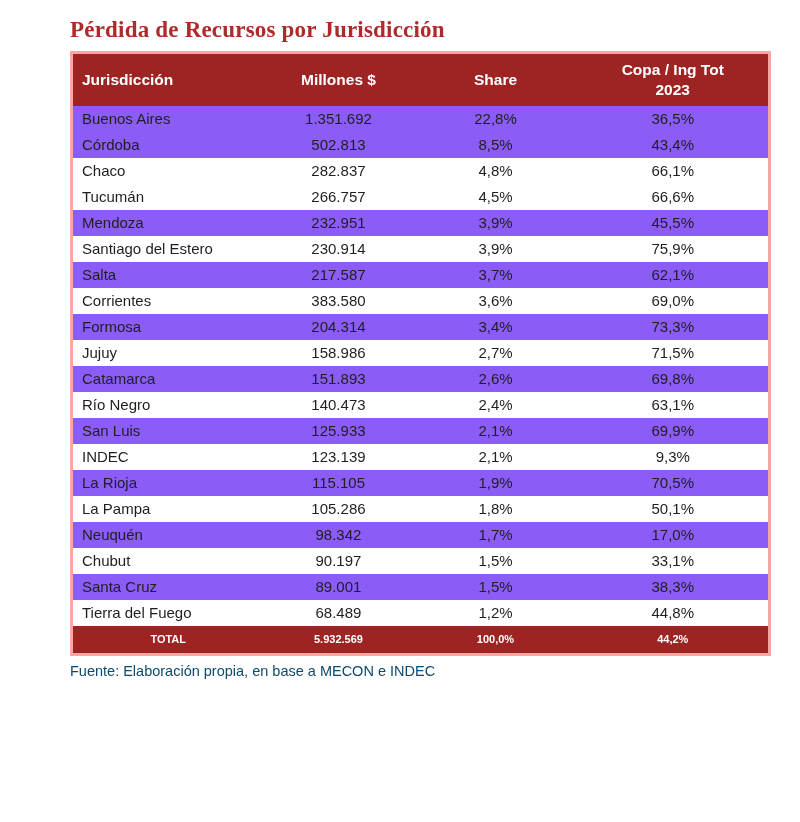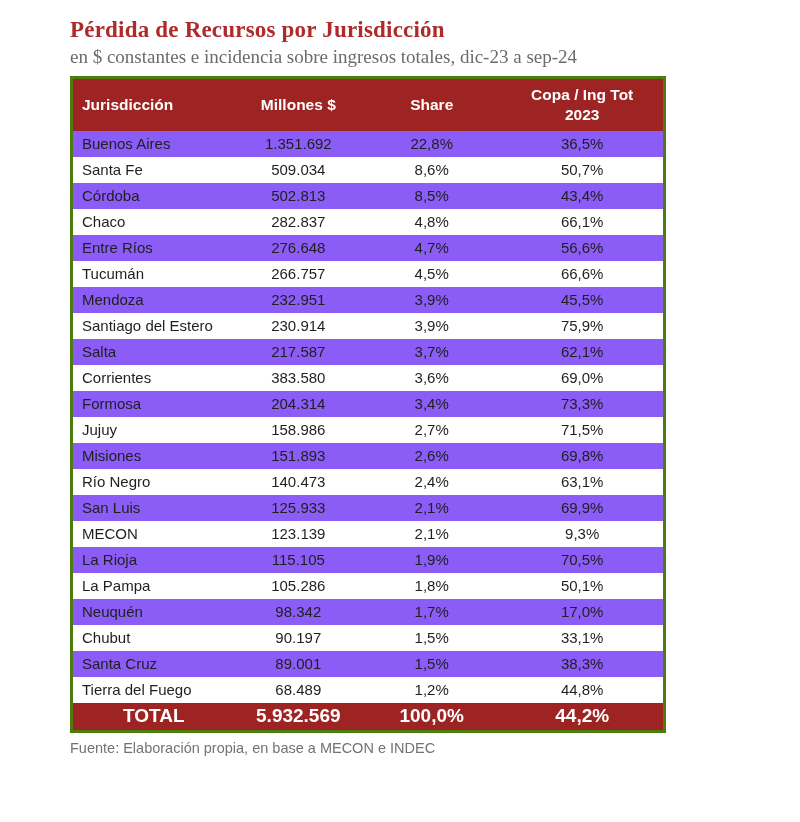--- a/index.html
+++ b/index.html
@@ -22,23 +22,23 @@
     letter-spacing: 0.2px;
   }
   .subtitle {
     font-family: "Liberation Serif", "DejaVu Serif", serif;
     font-size: 19px;
     color: #6b6b6b;
     margin-top: 3px;
   }
   table.loss-table {
     margin-top: 8px;
-    width: 596px;
+    width: 701px;
     border-collapse: collapse;
-    border: 3px solid #4d7c0f;
+    border: 3px solid #fca5a5;
     table-layout: fixed;
   }
   .loss-table col.c1 { width: 27.5%; }
   .loss-table col.c2 { width: 21.5%; }
   .loss-table col.c3 { width: 23.5%; }
   .loss-table col.c4 { width: 27.5%; }
   .loss-table thead th {
     background: #9E2423;
     color: #ffffff;
     font-weight: bold;
@@ -66,39 +66,38 @@
   }
   .loss-table tbody tr.alt td { background: #8b5cf6; }
   .loss-table tbody td.name-cell {
     text-align: left;
     padding-left: 9px;
   }
   .loss-table tfoot td {
     background: #9E2423;
     color: #ffffff;
     font-weight: bold;
-    font-size: 19px;
+    font-size: 11px;
     height: 29px;
     text-align: center;
     vertical-align: middle;
   }
   .source {
     margin-top: 7px;
     font-size: 14.5px;
-    color: #737373;
+    color: #0c4a6e;
   }
 </style>
 </head>
 <body>
 
 <div class="page">
 
   <div class="title">Pérdida de Recursos por Jurisdicción</div>
 
-  <div class="subtitle">en $ constantes e incidencia sobre ingresos totales, dic-23 a sep-24</div>
 
   <table class="loss-table">
     <colgroup>
       <col class="c1">
         <col class="c2">
         <col class="c3">
         <col class="c4">
     </colgroup>
     <thead>
       <tr>
@@ -108,44 +107,32 @@
         <th><span class="wrap-label">Copa / Ing Tot 2023</span></th>
       </tr>
     </thead>
     <tbody>
         <tr class="data-row alt">
     <td class="name-cell">Buenos Aires</td>
     <td>1.351.692</td>
     <td>22,8%</td>
     <td>36,5%</td>
   </tr>
-        <tr class="data-row">
-    <td class="name-cell">Santa Fe</td>
-    <td>509.034</td>
-    <td>8,6%</td>
-    <td>50,7%</td>
-  </tr>
         <tr class="data-row alt">
     <td class="name-cell">Córdoba</td>
     <td>502.813</td>
     <td>8,5%</td>
     <td>43,4%</td>
   </tr>
         <tr class="data-row">
     <td class="name-cell">Chaco</td>
     <td>282.837</td>
     <td>4,8%</td>
     <td>66,1%</td>
   </tr>
-        <tr class="data-row alt">
-    <td class="name-cell">Entre Ríos</td>
-    <td>276.648</td>
-    <td>4,7%</td>
-    <td>56,6%</td>
-  </tr>
         <tr class="data-row">
     <td class="name-cell">Tucumán</td>
     <td>266.757</td>
     <td>4,5%</td>
     <td>66,6%</td>
   </tr>
         <tr class="data-row alt">
     <td class="name-cell">Mendoza</td>
     <td>232.951</td>
     <td>3,9%</td>
@@ -175,39 +162,39 @@
     <td>3,4%</td>
     <td>73,3%</td>
   </tr>
         <tr class="data-row">
     <td class="name-cell">Jujuy</td>
     <td>158.986</td>
     <td>2,7%</td>
     <td>71,5%</td>
   </tr>
         <tr class="data-row alt">
-    <td class="name-cell">Misiones</td>
+    <td class="name-cell">Catamarca</td>
     <td>151.893</td>
     <td>2,6%</td>
     <td>69,8%</td>
   </tr>
         <tr class="data-row">
     <td class="name-cell">Río Negro</td>
     <td>140.473</td>
     <td>2,4%</td>
     <td>63,1%</td>
   </tr>
         <tr class="data-row alt">
     <td class="name-cell">San Luis</td>
     <td>125.933</td>
     <td>2,1%</td>
     <td>69,9%</td>
   </tr>
         <tr class="data-row">
-    <td class="name-cell">MECON</td>
+    <td class="name-cell">INDEC</td>
     <td>123.139</td>
     <td>2,1%</td>
     <td>9,3%</td>
   </tr>
         <tr class="data-row alt">
     <td class="name-cell">La Rioja</td>
     <td>115.105</td>
     <td>1,9%</td>
     <td>70,5%</td>
   </tr>

